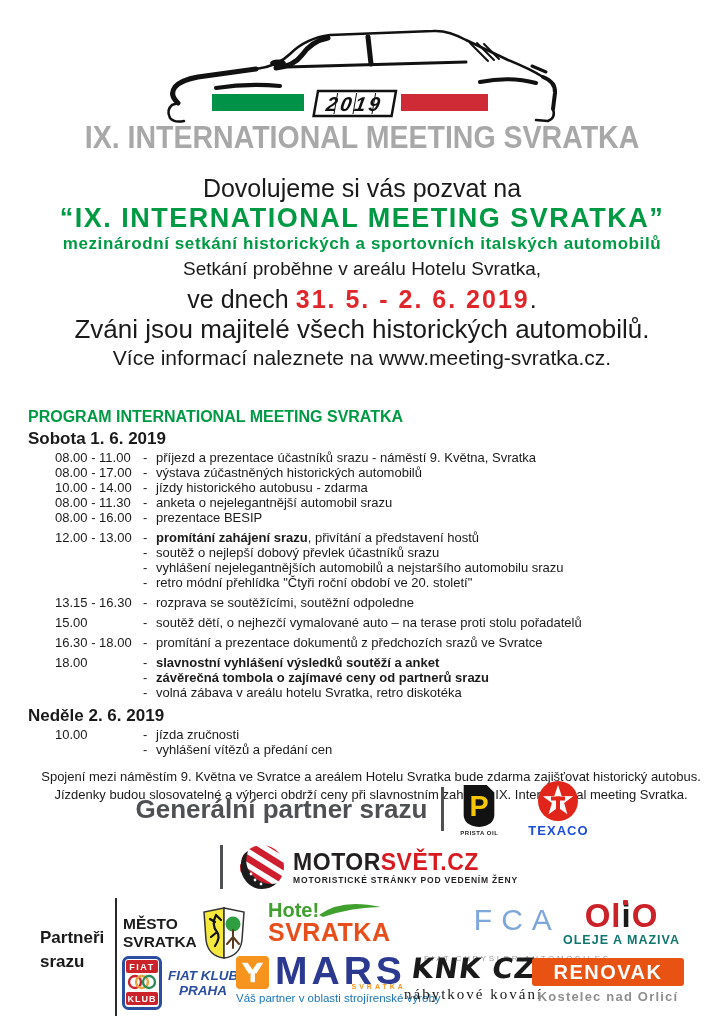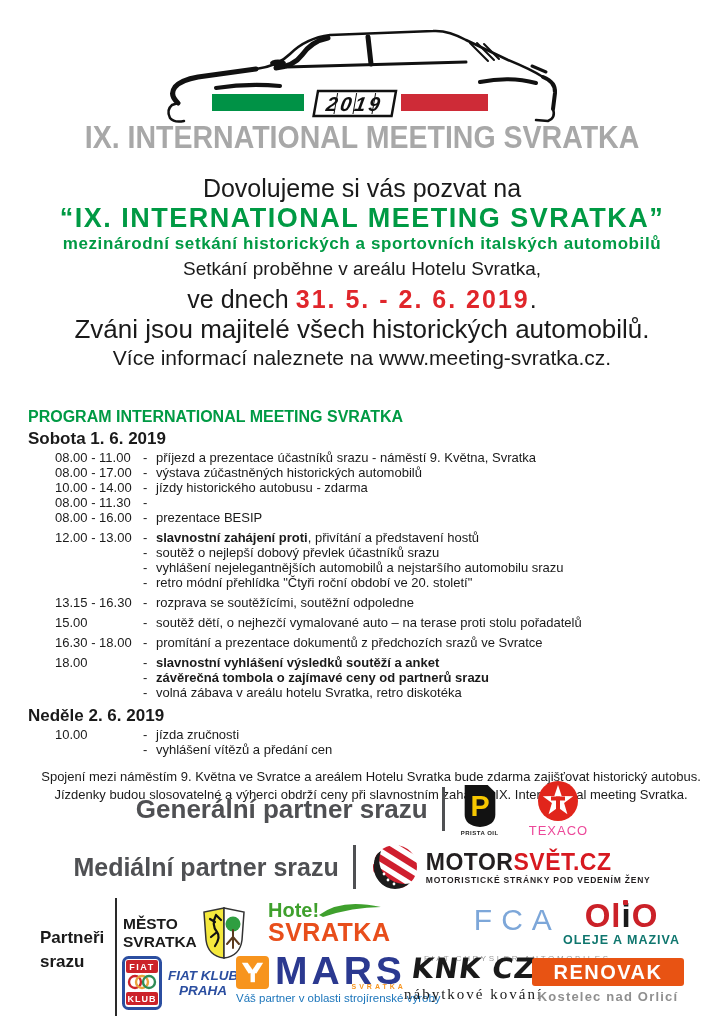--- a/index.html
+++ b/index.html
@@ -43,21 +43,21 @@
   
   .partner-row { position:absolute; left:0; width:100%; display:flex; align-items:center; justify-content:center; }
   .partner-row.general { top:782px; height:54px; }
   .partner-row.media { top:842px; height:50px; }
   .plabel { font-size:26px; font-weight:bold; color:#4f5053; white-space:nowrap; }
   .partner-row.media .plabel { font-size:25px; }
   .vbar { width:3px; height:44px; background:#4f5053; margin:0 16px 0 14px; flex:none; }
   .logo-block { display:flex; flex-direction:column; align-items:center; }
   .prista-caption { font-size:6px; font-weight:bold; letter-spacing:.5px; color:#222; margin-top:1px; }
   .texaco-block { margin-left:30px; }
-  .texaco-caption { font-size:13px; font-weight:400; letter-spacing:1px; color:#ec4899; margin-top:1px; }
+  .texaco-caption { font-size:13px; font-weight:700; letter-spacing:1px; color:#1d4ed8; margin-top:1px; }
   .msv-logo { display:flex; align-items:center; }
   .msv-text { margin-left:8px; }
   .msv-brand { font-size:23px; font-weight:900; line-height:24px; letter-spacing:.5px; }
   .msv-brand .black { color:#231f20; } .msv-brand .red { color:#d71920; }
   .msv-tagline { font-size:8.5px; font-weight:800; letter-spacing:.8px; color:#231f20; margin-top:1px; }
   
   .pgrid { position:absolute; top:898px; left:0; width:100%; height:126px; }
   .pgrid-label { position:absolute; left:40px; top:28px; font-size:17px; font-weight:bold; line-height:24px; }
   .pgrid-vline { position:absolute; left:115px; top:0; width:2px; height:118px; background:#2a2a2a; }
   .mesto { position:absolute; left:123px; top:8px; display:flex; align-items:center; }
@@ -164,38 +164,39 @@
                 <span class="dash">-</span>
                 <span>jízdy historického autobusu - zdarma</span>
               </div>
             </div>
           </div>
           <div class="slot">
             <div class="time">08.00 - 11.30</div>
             <div class="lines">
               <div class="line">
                 <span class="dash">-</span>
+                <span>anketa o nejelegantnější automobil srazu</span>
               </div>
             </div>
           </div>
           <div class="slot">
             <div class="time">08.00 - 16.00</div>
             <div class="lines">
               <div class="line">
                 <span class="dash">-</span>
                 <span>prezentace BESIP</span>
               </div>
             </div>
           </div>
           <div class="slot gap">
             <div class="time">12.00 - 13.00</div>
             <div class="lines">
               <div class="line">
                 <span class="dash">-</span>
-                <b>slavnostní zahájení proti</b>
+                <b>promítání zahájení srazu</b>
                 <span>, přivítání a představení hostů</span>
               </div>
               <div class="line">
                 <span class="dash">-</span>
                 <span>soutěž o nejlepší dobový převlek účastníků srazu</span>
               </div>
               <div class="line">
                 <span class="dash">-</span>
                 <span>vyhlášení nejelegantnějších automobilů a nejstaršího automobilu srazu</span>
               </div>
@@ -290,21 +291,20 @@
         <circle cx="21" cy="21" r="20" fill="#e1251b"></circle>
         <polygon points="21,5 24.7,16 36.2,16.3 27.1,23 30.4,34.2 21,27.5 11.6,34.2 14.9,23 5.8,16.3 17.3,16" fill="#ffffff"></polygon>
         <rect x="14" y="16.5" width="14" height="4" fill="#e1251b"></rect>
         <rect x="19" y="16.5" width="4" height="13" fill="#e1251b"></rect>
       </svg>
       <span class="texaco-caption">TEXACO</span>
     </div>
   </div>
 
   <div class="partner-row media">
-    <span class="plabel">Mediální partner srazu</span>
     <span class="vbar"></span>
     <div class="msv-logo">
       <svg width="46" height="46" viewBox="0 0 46 46">
         <defs>
             <clipPath id="mc">
               <circle cx="23" cy="23" r="22"></circle>
             </clipPath>
           </defs>
         <g clip-path="url(#mc)">
           <circle cx="23" cy="23" r="22" fill="#ffffff"></circle>

